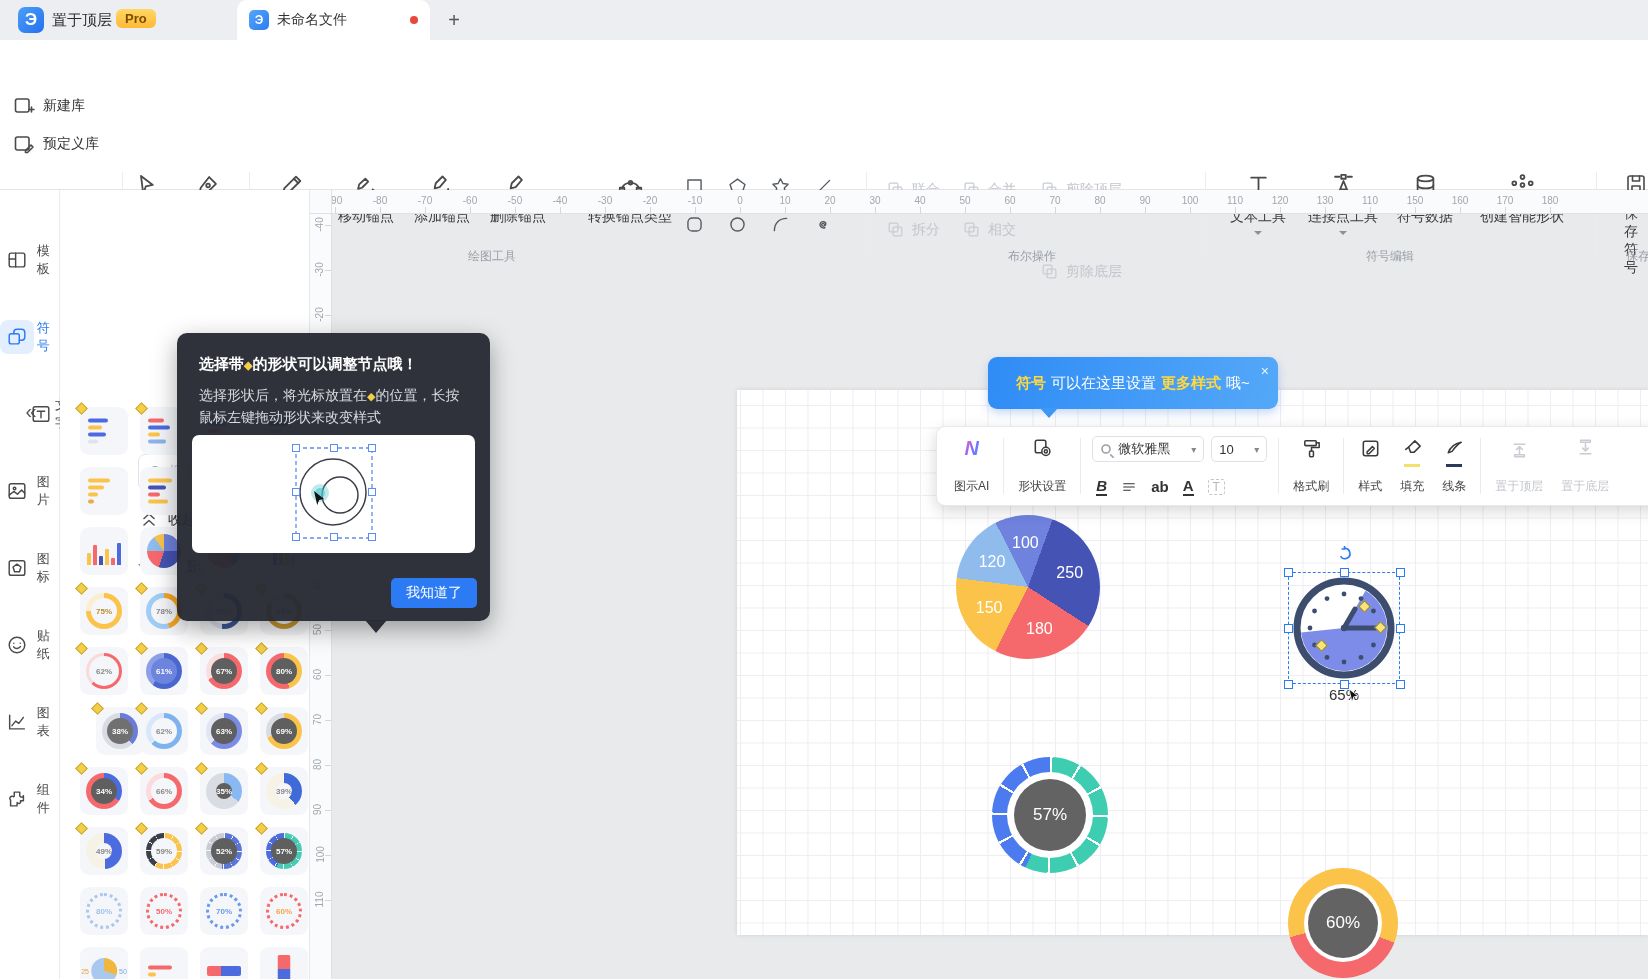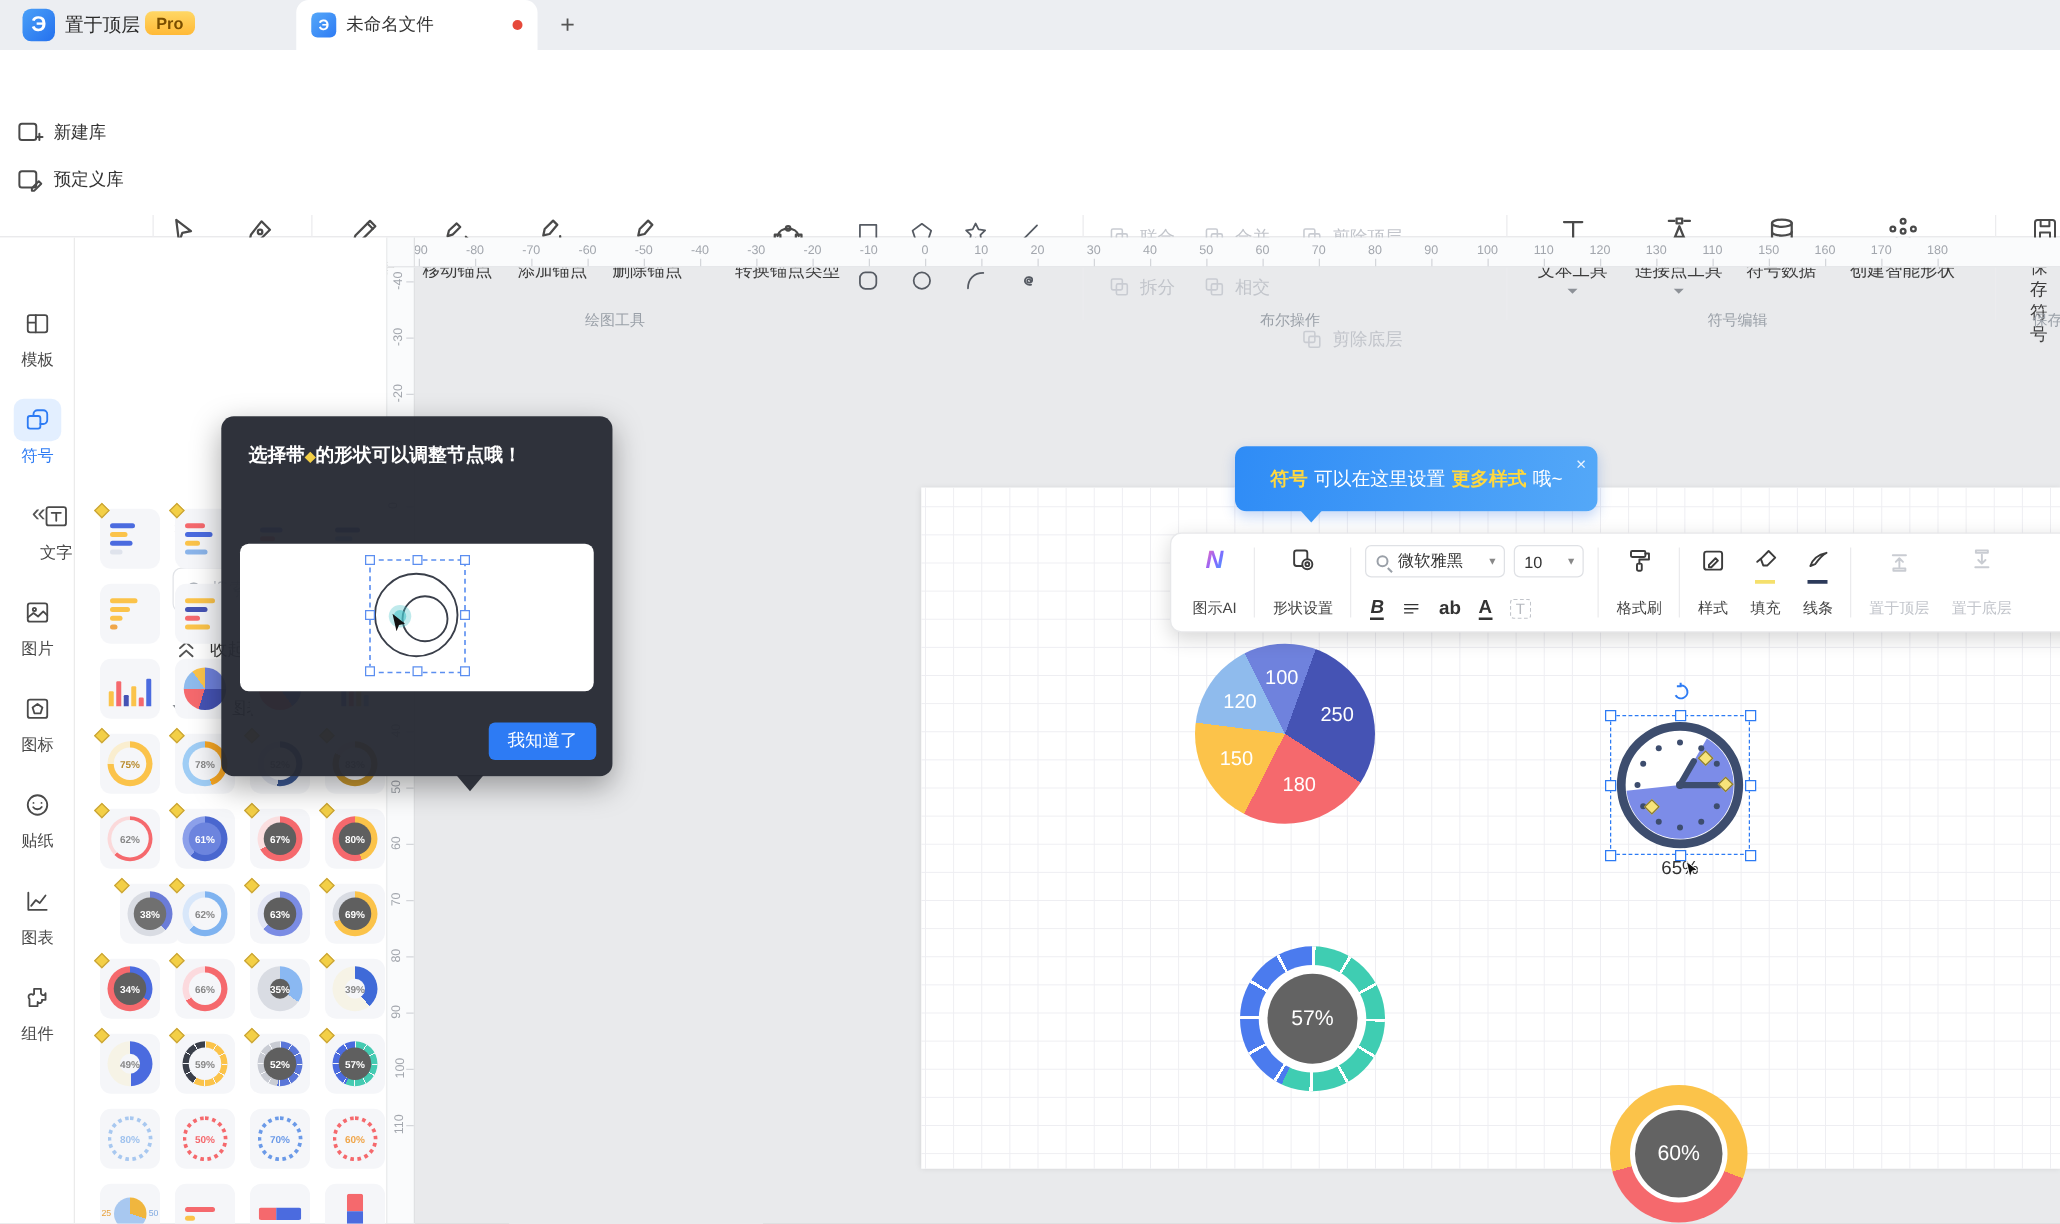--- a/index.html
+++ b/index.html
@@ -44,21 +44,21 @@
   .bigbtn { position:absolute; top:92px; display:flex; flex-direction:column; align-items:center; gap:9px; font-size:14px; color:#3c3c3c; transform:translateX(-50%); }
   .bigbtn svg { width:27px; height:27px; color:#4a4a4a; }
   .shapebtn { position:absolute; width:28px; height:28px; display:flex; align-items:center; justify-content:center; color:#565b63; }
   .shapebtn svg { width:21px; height:21px; }
   .boolbtn { position:absolute; display:flex; align-items:center; gap:7px; font-size:14px; color:#c2c5cb; }
   .boolbtn svg { width:19px; height:19px; color:#c9ccd2; }
   .subcaret { width:0; height:0; border-left:4px solid transparent; border-right:4px solid transparent; border-top:4px solid #8d9197; margin-top:-4px; }
 
   
   #sidebar { left:0; top:190px; width:60px; height:789px; background:#fff; border-right:1px solid #ebebeb; }
-  .side-item { position:absolute; left:0; width:60px; display:flex; flex-direction:column; align-items:center; gap:3px; color:#4a4a4a; font-size:13px; }
+  .side-item { position:absolute; left:0; width:60px; display:flex; flex-direction:row; align-items:center; gap:3px; color:#4a4a4a; font-size:13px; }
   .side-item .ibox { width:38px; height:34px; border-radius:8px; display:flex; align-items:center; justify-content:center; }
   .side-item svg { width:22px; height:22px; }
   .side-item.active { color:#2d7bf4; }
   .side-item.active .ibox { background:#e3efff; }
   #collapse-left { left:0; top:210px; width:60px; text-align:center; font-size:20px; color:#555; letter-spacing:-2px; }
 
   
   #panel { left:60px; top:190px; width:250px; height:789px; background:#fff; border-right:1px solid #e6e7e9; }
   #panel-title { left:80px; top:222px; font-size:17px; font-weight:bold; color:#222; }
   #ai-gen { left:198px; top:224px; font-size:14px; color:#2d7bf4; display:flex; align-items:center; gap:4px; }
@@ -1101,20 +1101,23 @@
           <path d="M12 7v7.5M9 11.5l3 3 3-3M6.5 17.5h11"></path>
         </svg>
         <span>置于底层</span>
       </div>
     </div>
 
   <div id="guide" class="abs">
     <div id="guide-title">
       <span>选择带</span><span class="gdia">◆</span><span>的形状可以调整节点哦！</span>
     </div>
+    <div id="guide-body">
+      <span>选择形状后，将光标放置在</span><span class="gdia">◆</span><span>的位置，长按鼠标左键拖动形状来改变样式</span>
+    </div>
     <div id="guide-img">
       <svg width="283" height="118" viewBox="0 0 283 118">
         <circle cx="141" cy="57" r="33" fill="none" stroke="#3a3f4a" stroke-width="1.5"></circle>
         <circle cx="148" cy="60" r="18" fill="none" stroke="#3a3f4a" stroke-width="1.5"></circle>
         <circle cx="128" cy="58" r="9" fill="#49c3c9" opacity="0.35"></circle>
         <circle cx="128" cy="58" r="5" fill="#49c3c9" opacity="0.6"></circle>
         <rect x="104" y="13" width="76" height="90" fill="none" stroke="#5b8ef0" stroke-width="1.3" stroke-dasharray="4 3"></rect>
         <path d="M122 56l10 8-4.8.9-2 5z" fill="#111"></path>
       </svg>
       <span class="gi-hdl" style="left:100px;top:9px"></span><span class="gi-hdl" style="left:138px;top:9px"></span><span class="gi-hdl" style="left:176px;top:9px"></span>

